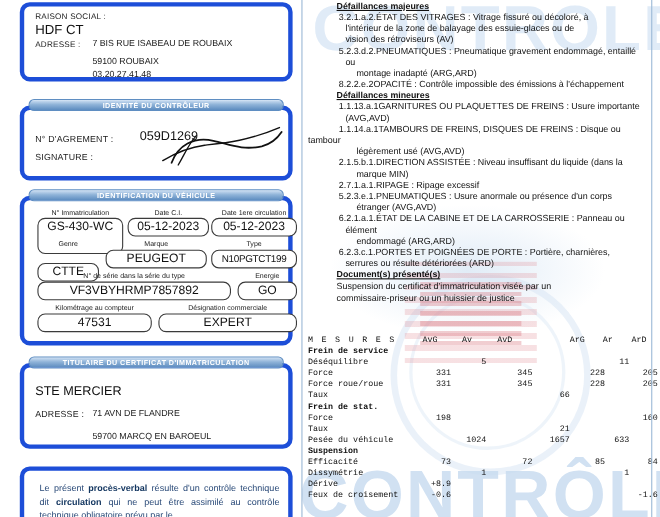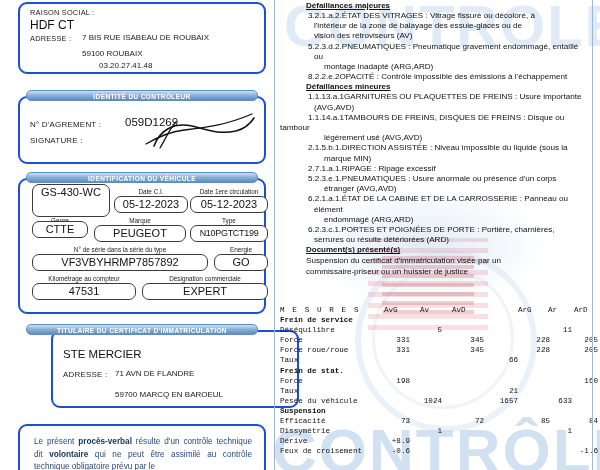--- a/index.html
+++ b/index.html
@@ -75,21 +75,21 @@
   }
   .right-border {
     position: absolute; left: 592px; top: 0;
     width: 1px; height: 470px; background: #9bb8d6; z-index: 4;
   }
 
   
   .panel {
     position: absolute;
     left: 18px; width: 248px;
-    border: 2px solid #1d4ed8;
+    border: 4px solid #1d4ed8;
     border-radius: 9px;
     background: rgba(255,255,255,.90);
     box-sizing: border-box;
   }
   .panel-banner {
     position: absolute;
     left: 26px; width: 232px; height: 11px;
     background: linear-gradient(to bottom, #cfe0f3 0%, #8fb3d8 45%, #5d8cc0 100%);
     border: 1px solid #5f8ec2;
     border-radius: 5px;
@@ -130,21 +130,21 @@
     text-align: center;
     color: #111;
     font-size: 11px;
     line-height: 15px;
     white-space: nowrap;
     overflow: hidden;
   }
   .fld-box.tight { font-size: 9px; letter-spacing: -.3px; }
 
   
-  #panel-tit { top: 330px; height: 78px; margin-left: 33px; }
+  #panel-tit { top: 330px; height: 78px; }
   .tit-line { position: absolute; font-size: 8px; color: #1a1a1a; white-space: nowrap; }
   .tit-name { font-size: 11.5px; color: #111; }
 
   
   #panel-note { top: 424px; height: 60px; }
   .note-text {
     position: absolute; left: 14px; top: 10px; width: 218px;
     font-size: 8.2px; line-height: 12.6px; color: #2a4a78;
     text-align: justify;
   }
@@ -223,47 +223,47 @@
   <div class="right-border"></div>
 
   <div class="col-left">
 
     <div class="panel" id="panel-company">
       <div class="comp-row lbl-sm" style="left:10px; top:4px;">RAISON SOCIAL :</div>
       <div class="comp-row comp-name" style="left:10px; top:14px;">HDF CT</div>
       <div class="comp-row lbl-sm" style="left:10px; top:30px;">ADRESSE :</div>
       <div class="comp-row" style="left:62px; top:29px;">7 BIS RUE ISABEAU DE ROUBAIX</div>
       <div class="comp-row" style="left:62px; top:45px;">59100 ROUBAIX</div>
-      <div class="comp-row" style="left:79px; top:57px;">03.20.27.41.48</div>
+      <div class="comp-row" style="left:62px; top:57px;">03.20.27.41.48</div>
     </div>
 
     <div class="panel-banner" style="top:90px;">IDENTITÉ DU CONTRÔLEUR</div>
     <div class="panel" id="panel-ctrl">
       <div class="ctrl-line lbl-sm" style="left:10px; top:22px;">N° D'AGREMENT :</div>
       <div class="ctrl-line ctrl-val" style="left:84px; top:18px;">059D1269</div>
       <div class="ctrl-line lbl-sm" style="left:10px; top:38px;">SIGNATURE :</div>
       <svg class="sig" width="118" height="44" viewBox="0 0 118 44">
         <path d="M14 38 C20 22, 34 14, 52 18 C66 21, 78 27, 96 23 C104 21, 110 16, 114 10" fill="none" stroke="#111" stroke-width="1.6" stroke-linecap="round"></path>
         <path d="M6 36 C16 30, 28 24, 44 22 C62 20, 84 18, 112 6" fill="none" stroke="#111" stroke-width="1.3" stroke-linecap="round"></path>
         <path d="M20 40 C26 30, 30 20, 36 14" fill="none" stroke="#111" stroke-width="1.2" stroke-linecap="round"></path>
       </svg>
     </div>
 
     <div class="panel-banner" style="top:172px;">IDENTIFICATION DU VÉHICULE</div>
     <div class="panel" id="panel-veh">
 
       <div class="fld-lab" style="left:12px;  top:8px;  width:78px;">N° Immatriculation</div>
-      <div class="fld-box" style="left:12px;  top:4px; width:78px; height:33px;">GS-430-WC</div>
+      <div class="fld-box" style="left:12px;  top:16px; width:78px; height:33px;">GS-430-WC</div>
       <div class="fld-lab" style="left:94px;  top:8px;  width:74px;">Date C.I.</div>
       <div class="fld-box" style="left:94px;  top:16px; width:74px; height:17px;">05-12-2023</div>
       <div class="fld-lab" style="left:170px; top:8px;  width:78px;">Date 1ere circulation</div>
       <div class="fld-box" style="left:170px; top:16px; width:78px; height:17px;">05-12-2023</div>
 
       <div class="fld-lab" style="left:12px;  top:37px; width:56px;">Genre</div>
-      <div class="fld-box" style="left:12px;  top:41px; width:56px; height:17px;">CTTE</div>
+      <div class="fld-box" style="left:12px;  top:57px; width:56px; height:17px;">CTTE</div>
       <div class="fld-lab" style="left:74px;  top:37px; width:92px;">Marque</div>
       <div class="fld-box" style="left:74px;  top:45px; width:92px; height:17px;">PEUGEOT</div>
       <div class="fld-lab" style="left:170px; top:37px; width:78px;">Type</div>
       <div class="fld-box tight" style="left:170px; top:45px; width:78px; height:17px;">N10PGTCT199</div>
 
       <div class="fld-lab" style="left:12px;  top:66px; width:176px;">N° de série dans la série du type</div>
       <div class="fld-box" style="left:12px;  top:74px; width:176px; height:17px;">VF3VBYHRMP7857892</div>
       <div class="fld-lab" style="left:194px; top:66px; width:54px;">Energie</div>
       <div class="fld-box" style="left:194px; top:74px; width:54px; height:17px;">GO</div>
 
@@ -277,21 +277,21 @@
     <div class="panel" id="panel-tit">
       <div class="tit-line tit-name" style="left:10px; top:16px;">STE MERCIER</div>
       <div class="tit-line lbl-sm" style="left:10px; top:38px;">ADRESSE :</div>
       <div class="tit-line" style="left:62px; top:37px;">71 AVN DE FLANDRE</div>
       <div class="tit-line" style="left:62px; top:58px;">59700 MARCQ EN BAROEUL</div>
     </div>
 
     <div class="panel" id="panel-note">
       <div class="note-text">
         <span>Le présent </span><b>procès-verbal</b><span> résulte d'un contrôle</span>
-        <span>technique dit </span><b>volontaire</b><span> qui ne peut être assimilé</span>
+        <span>technique dit </span><b>circulation</b><span> qui ne peut être assimilé</span>
         <span>au contrôle technique obligatoire prévu par le</span>
       </div>
     </div>
   </div>
 
   <div class="col-right">
     <div class="def-wrap">
 
       <div class="def-head">Défaillances majeures</div>
 
@@ -317,21 +317,21 @@
         <span class="def-code">1.1.13.a.1</span><span class="def-body">GARNITURES OU PLAQUETTES DE FREINS : Usure importante</span>
       </div>
       <div class="def-cont">(AVG,AVD)</div>
 
       <div class="def-item">
         <span class="def-code">1.1.14.a.1</span><span class="def-body">TAMBOURS DE FREINS, DISQUES DE FREINS : Disque ou tambour</span>
       </div>
       <div class="def-cont2">légèrement usé (AVG,AVD)</div>
 
       <div class="def-item">
-        <span class="def-code">2.1.5.b.1.</span><span class="def-body">DIRECTION ASSISTÉE : Niveau impossible du liquide (sous la</span>
+        <span class="def-code">2.1.5.b.1.</span><span class="def-body">DIRECTION ASSISTÉE : Niveau insuffisant du liquide (dans la</span>
       </div>
       <div class="def-cont2">marque MIN)</div>
 
       <div class="def-item">
         <span class="def-code">2.7.1.a.1.</span><span class="def-body">RIPAGE : Ripage excessif</span>
       </div>
 
       <div class="def-item">
         <span class="def-code">5.2.3.e.1.</span><span class="def-body">PNEUMATIQUES : Usure anormale ou présence d'un corps</span>
       </div>

